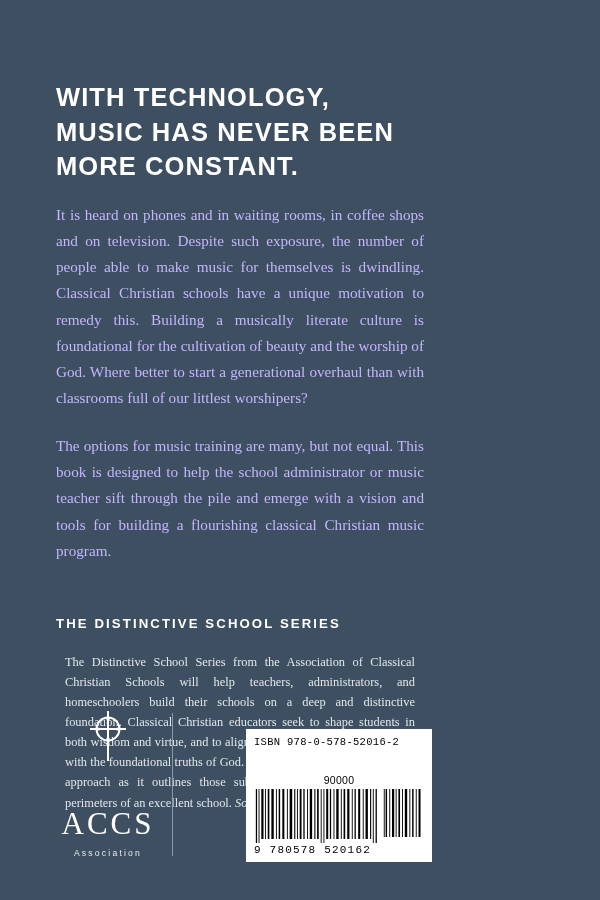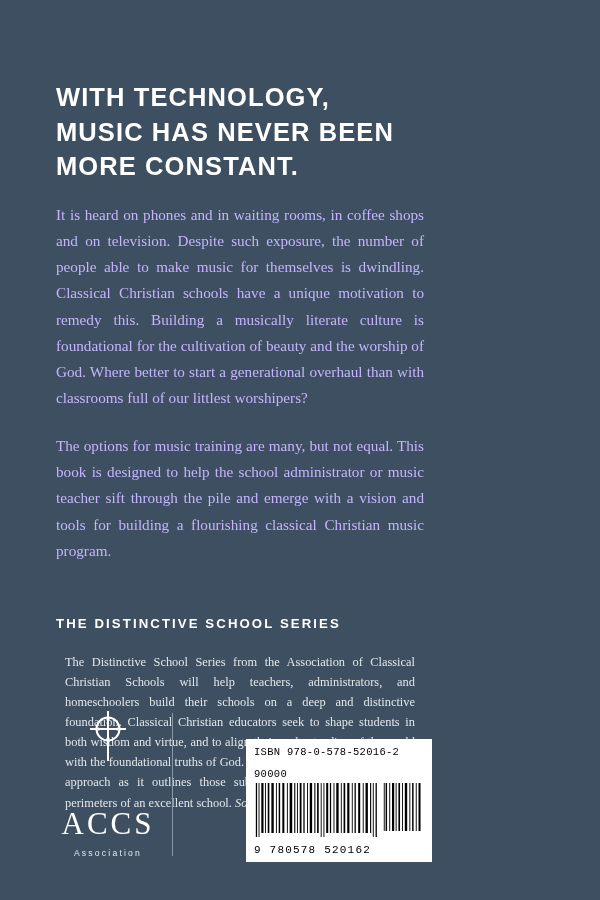--- a/index.html
+++ b/index.html
@@ -145,39 +145,39 @@
     justify-content: space-between;
   }
   .isbn-text {
     font-family: "Liberation Mono", monospace;
     font-size: 10.5px;
     color: #000000;
     letter-spacing: 0.3px;
     white-space: nowrap;
   }
   .price-code {
-    font-family: Liberation Mono, monospace;
+    font-family: Liberation Sans, sans-serif;
     font-size: 10.5px;
     color: #000000;
     letter-spacing: 0.3px;
-    margin-top: 10px;
-    text-align: left;
+    margin-top: 26px;
+    text-align: center;
   }
   .bars {
     margin-top: 3px;
     height: 54px;
     width: 100%;
     display: block;
   }
   .ean-digits {
     font-family: "Liberation Mono", monospace;
     font-size: 11px;
     color: #000000;
     letter-spacing: 1.2px;
-    margin-top: 7px;
+    margin-top: 1px;
   }
 </style>
 </head>
 <body>
 
 <div class="cover">
 
   <h1 class="headline">With Technology, Music Has Never Been More Constant.</h1>
 
   <p class="blurb">It is heard on phones and in waiting rooms, in coffee shops and on television. Despite such exposure, the number of people able to make music for themselves is dwindling. Classical Christian schools have a unique motivation to remedy this. Building a musically literate culture is foundational for the cultivation of beauty and the worship of God. Where better to start a generational overhaul than with classrooms full of our littlest worshipers?</p>

